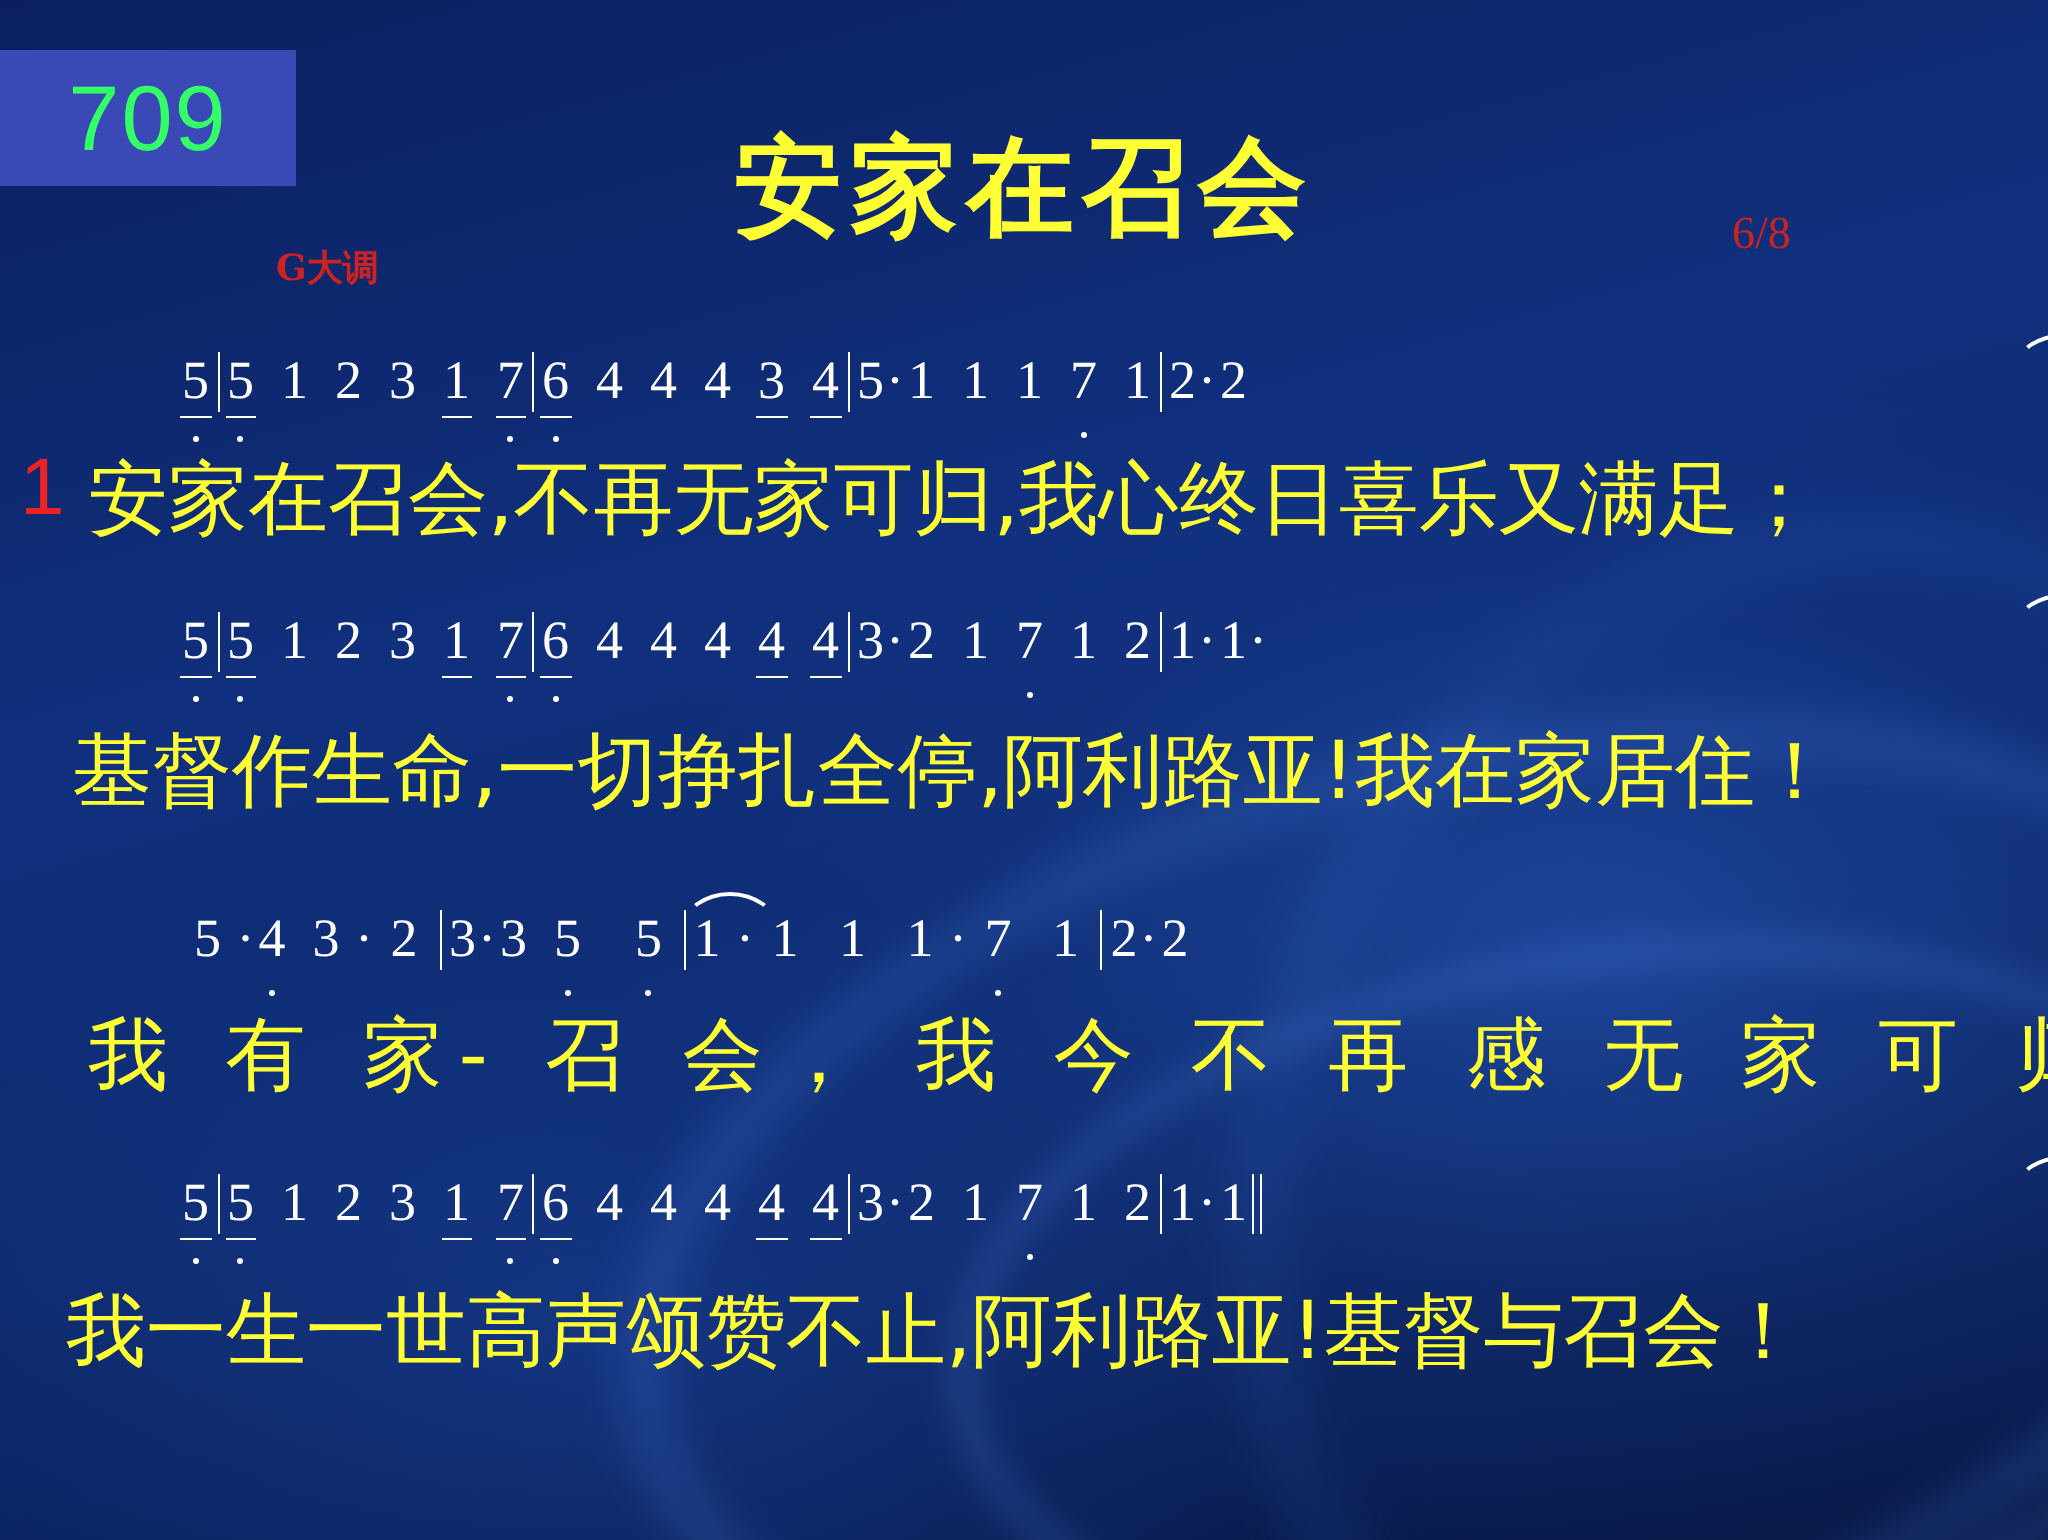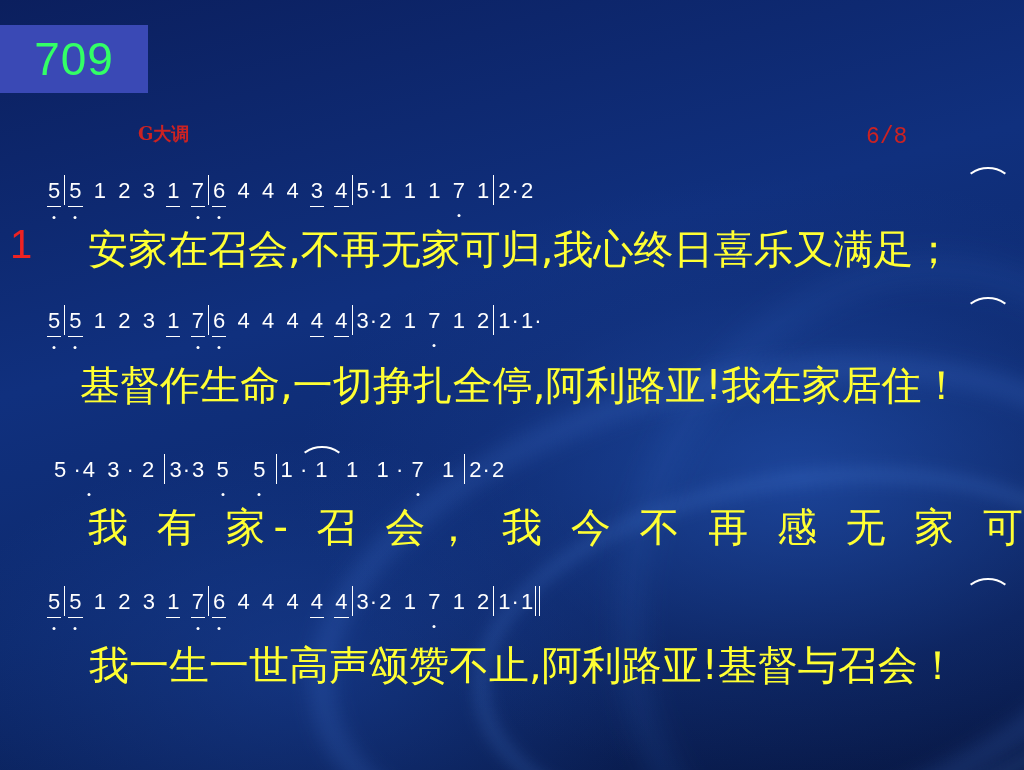--- a/index.html
+++ b/index.html
@@ -85,42 +85,43 @@
     left: 138px;
     top: 122px;
     color: #cc2222;
     font-size: 18px;
     font-family: "DejaVu Serif", serif;
     font-weight: bold;
   }
   .time-sig {
     position: absolute;
     left: 866px;
-    top: 124px;
+    top: 104px;
     color: #cc2222;
     font-size: 23px;
-    font-family: Liberation Mono, monospace;
+    font-family: Liberation Serif, serif;
   }
 
   .verse-num {
     position: absolute;
     left: 10px;
     color: #ee2222;
     font-size: 40px;
     font-family: "Liberation Sans", sans-serif;
   }
 
   
   .notation {
     position: absolute;
     color: #ffffff;
-    font-family: Liberation Sans, sans-serif;
-    font-size: 22px;
+    font-family: Liberation Serif, serif;
+    font-size: 27px;
     white-space: nowrap;
     letter-spacing: 0px;
+    margin-left: 43px;
   }
   .notation .n {
     position: relative;
     display: inline-block;
     text-align: center;
   }
   .notation .bar {
     display: inline-block;
     width: 1px;
     background: #ffffff;
@@ -175,21 +176,20 @@
     border-right: 2px solid transparent;
     border-radius: 50% 50% 0 0 / 100% 100% 0 0;
   }
 
   .lyrics {
     position: absolute;
     color: #ffff33;
     font-family: "DejaVu Sans", sans-serif;
     font-size: 40px;
     white-space: nowrap;
-    margin-left: 44px;
   }
   .lyrics.spaced {
     letter-spacing: 8px;
   }
 
   #page-indicator {
     position: absolute;
     right: 28px;
     bottom: 2px;
     color: #ee2222;
@@ -201,20 +201,21 @@
 <body>
 
 <div id="slide">
 
   <div class="swirl s1"></div>
   <div class="swirl s2"></div>
   <div class="swirl s3"></div>
 
   <div id="number-badge">709</div>
 
+  <div id="title">安家在召会</div>
 
   <div class="key-sig">G大调</div>
   <div class="time-sig">6/8</div>
 
   <div class="verse-num" style="top:222px;">1</div>
 
   <div class="notation" style="left:48px; top:175px;">
     <span class="n lo u1">5<i></i></span><span class="bar"></span><span class="n lo u1">5<i></i></span>&nbsp;&nbsp;<span class="n">1</span>&nbsp;&nbsp;<span class="n">2</span>&nbsp;&nbsp;<span class="n">3</span>&nbsp;&nbsp;<span class="n u1">1</span>&nbsp;&nbsp;<span class="n lo u1">7<i></i></span><span class="bar"></span><span class="n lo u1">6<i></i></span>&nbsp;&nbsp;<span class="n">4</span>&nbsp;&nbsp;<span class="n">4</span>&nbsp;&nbsp;<span class="n">4</span>&nbsp;&nbsp;<span class="n u1">3</span>&nbsp;&nbsp;<span class="n u1">4</span><span class="bar"></span><span class="n">5</span><span class="dot">·</span><span class="n">1</span>&nbsp;&nbsp;<span class="n">1</span>&nbsp;&nbsp;<span class="n">1</span>&nbsp;&nbsp;<span class="n lo">7<i></i></span>&nbsp;&nbsp;<span class="n">1</span><span class="bar"></span><span class="n">2</span><span class="dot">·</span><span class="n">2</span>
     <span class="tie" style="left:916px; top:-8px;"></span>
   </div>
@@ -229,16 +230,16 @@
   <div class="notation" style="left:54px; top:454px;">
     <span class="n">5</span>&nbsp;<span class="dot">·</span><span class="n lo">4<i></i></span>&nbsp;&nbsp;<span class="n">3</span>&nbsp;<span class="dot">·</span>&nbsp;<span class="n">2</span>&nbsp;<span class="bar"></span><span class="n">3</span><span class="dot">·</span><span class="n">3</span>&nbsp;&nbsp;<span class="n lo">5<i></i></span>&nbsp;&nbsp;&nbsp;&nbsp;<span class="n lo">5<i></i></span>&nbsp;<span class="bar"></span><span class="n">1</span>&nbsp;<span class="dot">·</span>&nbsp;<span class="n">1</span>&nbsp;&nbsp;&nbsp;<span class="n">1</span>&nbsp;&nbsp;&nbsp;<span class="n">1</span>&nbsp;<span class="dot">·</span>&nbsp;<span class="n lo">7<i></i></span>&nbsp;&nbsp;&nbsp;<span class="n">1</span>&nbsp;<span class="bar"></span><span class="n">2</span><span class="dot">·</span><span class="n">2</span>
     <span class="tie" style="left:244px; top:-8px;"></span>
   </div>
   <div class="lyrics spaced" style="left:44px; top:500px;">我 有 家- 召 会， 我 今 不 再 感 无 家 可 归；</div>
 
   <div class="notation" style="left:48px; top:586px;">
     <span class="n lo u1">5<i></i></span><span class="bar"></span><span class="n lo u1">5<i></i></span>&nbsp;&nbsp;<span class="n">1</span>&nbsp;&nbsp;<span class="n">2</span>&nbsp;&nbsp;<span class="n">3</span>&nbsp;&nbsp;<span class="n u1">1</span>&nbsp;&nbsp;<span class="n lo u1">7<i></i></span><span class="bar"></span><span class="n lo u1">6<i></i></span>&nbsp;&nbsp;<span class="n">4</span>&nbsp;&nbsp;<span class="n">4</span>&nbsp;&nbsp;<span class="n">4</span>&nbsp;&nbsp;<span class="n u1">4</span>&nbsp;&nbsp;<span class="n u1">4</span><span class="bar"></span><span class="n">3</span><span class="dot">·</span><span class="n">2</span>&nbsp;&nbsp;<span class="n">1</span>&nbsp;&nbsp;<span class="n lo">7<i></i></span>&nbsp;&nbsp;<span class="n">1</span>&nbsp;&nbsp;<span class="n">2</span><span class="bar"></span><span class="n">1</span><span class="dot">·</span><span class="n">1</span><span class="dbar"></span>
     <span class="tie" style="left:916px; top:-8px;"></span>
   </div>
-  <div class="lyrics" style="left:45px; top:638px;text-align:center;">我一生一世高声颂赞不止,阿利路亚!基督与召会！</div>
+  <div class="lyrics" style="left:33px; top:638px;text-align:center;">我一生一世高声颂赞不止,阿利路亚!基督与召会！</div>
 
 
 </div>
 
 </body></html>

